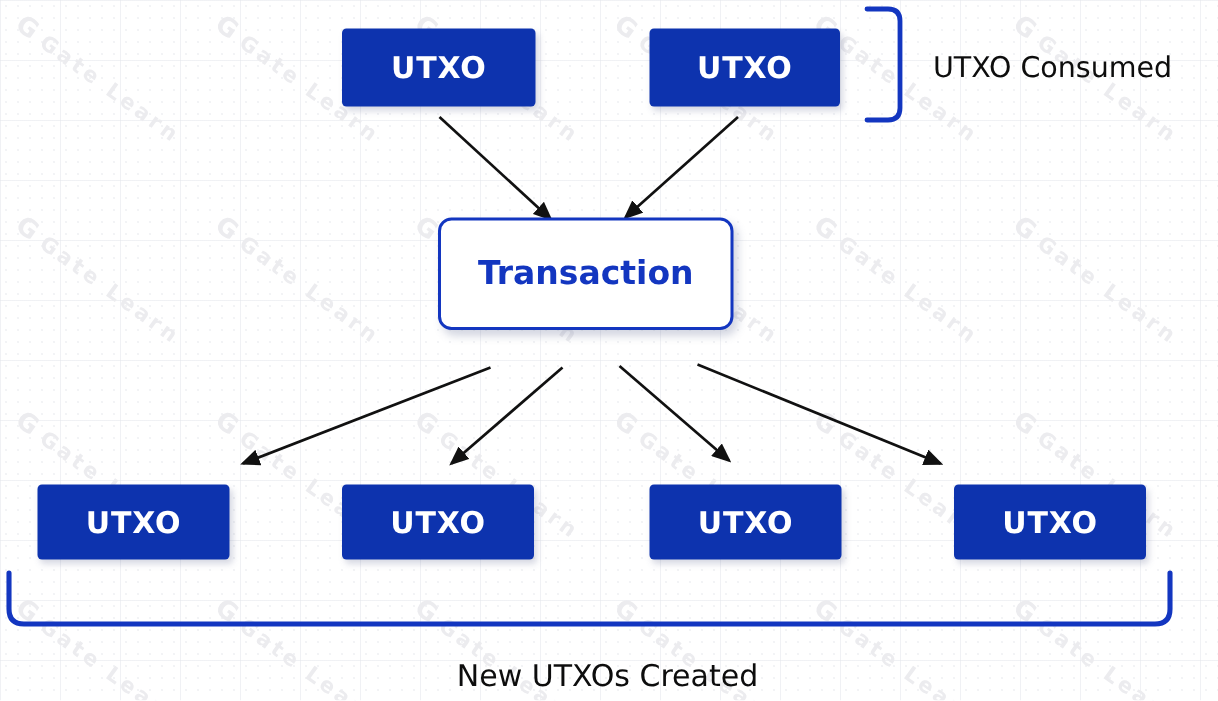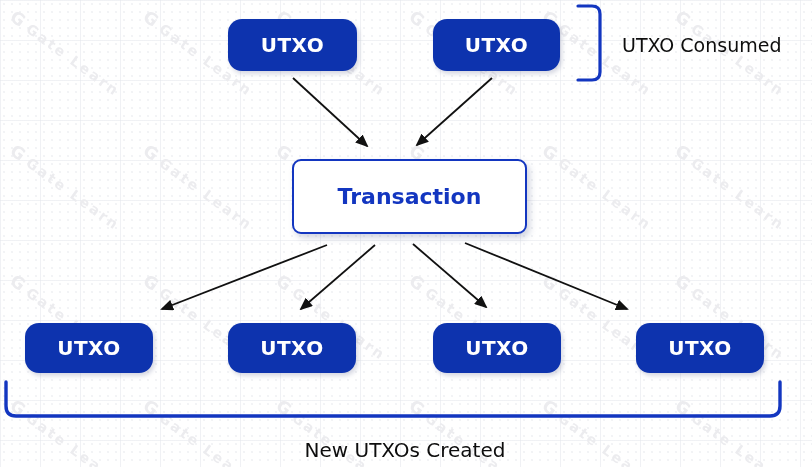--- a/index.html
+++ b/index.html
@@ -28,40 +28,40 @@
     pointer-events:none;
   }
   .wm .wm-logo{font-size:17px;font-weight:bold;line-height:1;}
   .wm .wm-text{font-size:14px;letter-spacing:2.5px;font-weight:bold;line-height:1;}
   
   .overlay{position:absolute;left:0;top:0;z-index:1;}
   
   .box{
     position:absolute;z-index:2;
     display:flex;align-items:center;justify-content:center;
-    border-radius:14px;
+    border-radius:3px;
     box-sizing:border-box;
   }
   .box.blue{
     background:var(--box_fill,#0d33ae);
     color:#ffffff;
     font-weight:bold;font-size:20px;letter-spacing:.5px;
     box-shadow:2px 3px 4px rgba(110,120,155,.28);
   }
   .box.tx{
     background:#ffffff;
     border:2.5px solid var(--outline_blue,#1336c0);
     color:var(--outline_blue,#1336c0);
     font-weight:bold;font-size:22px;
     border-radius:9px;
     box-shadow:3px 4px 6px rgba(110,120,155,.30);
   }
   .top1{left:228px;top:19px;width:129px;height:52px;}
   .top2{left:433px;top:19px;width:127px;height:52px;}
-  .tx  {left:292px;top:159px;width:235px;height:75px;}
+  .tx  {left:292px;top:145px;width:197px;height:75px;}
   .bot1{left:25px; top:323px;width:128px;height:50px;}
   .bot2{left:228px;top:323px;width:128px;height:50px;}
   .bot3{left:433px;top:323px;width:128px;height:50px;}
   .bot4{left:636px;top:323px;width:128px;height:50px;}
   
   .anno{
     position:absolute;z-index:2;
     color:var(--label_black,#0d0d0d);
     white-space:nowrap;
   }

